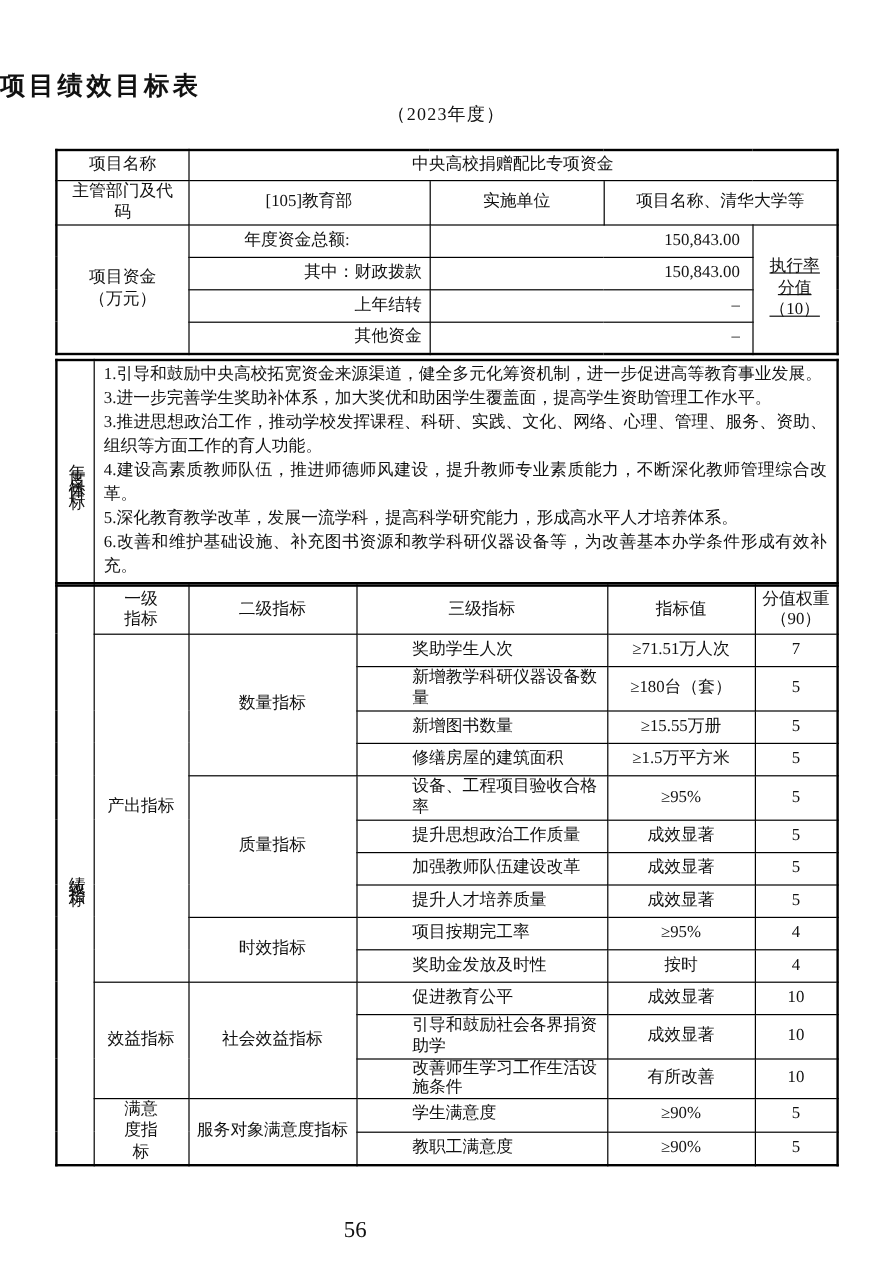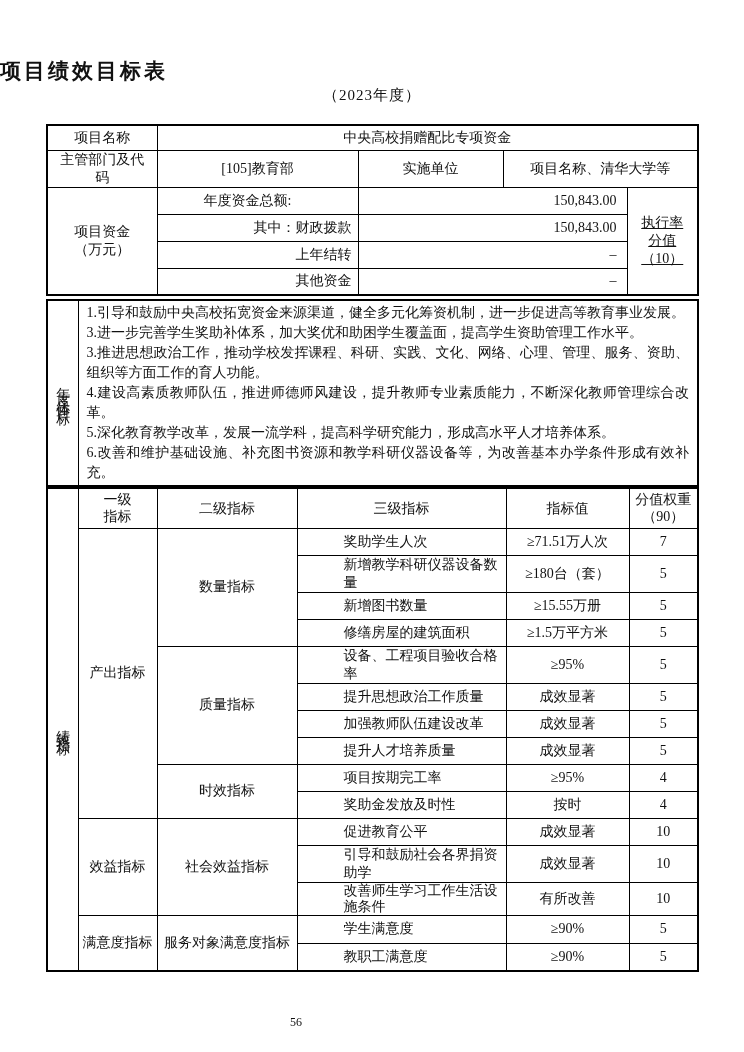--- a/index.html
+++ b/index.html
@@ -34,21 +34,21 @@
   .vert { writing-mode:vertical-lr; text-orientation:upright;
           display:inline-block; letter-spacing:5px; line-height:1; }
   .vert-tight { letter-spacing:4px; }
 
   .goals-cell { padding:2px 8px; }
   .goals-cell p { text-align:justify; line-height:20px; font-size:14px; }
 
   .hdr { line-height:17px; }
 
   .page-num { position:absolute; top:1015px; left:0; width:592px; text-align:center;
-              font-size:12px; }
+              font-size:19px; }
 </style>
 </head>
 <body>
 
 <div class="page">
 
   <div class="doc-title">项目绩效目标表</div>
   <div class="doc-subtitle">（2023年度）</div>
 
   <div class="tables">
@@ -205,21 +205,21 @@
         <td class="l">引导和鼓励社会各界捐资助学</td>
         <td class="c">成效显著</td>
         <td class="c">10</td>
       </tr>
       <tr class="h33">
         <td class="l" style="line-height:16px;">改善师生学习工作生活设施条件</td>
         <td class="c">有所改善</td>
         <td class="c">10</td>
       </tr>
       <tr class="h28">
-        <td class="c" rowspan="2" style="padding:0 1px;">满意度指标</td>
+        <td class="c" rowspan="2" style="padding:0 19px;">满意度指标</td>
         <td class="c" rowspan="2" style="padding:0 1px;">服务对象满意度指标</td>
         <td class="l">学生满意度</td>
         <td class="c">≥90%</td>
         <td class="c">5</td>
       </tr>
       <tr class="h28">
         <td class="l">教职工满意度</td>
         <td class="c">≥90%</td>
         <td class="c">5</td>
       </tr>

